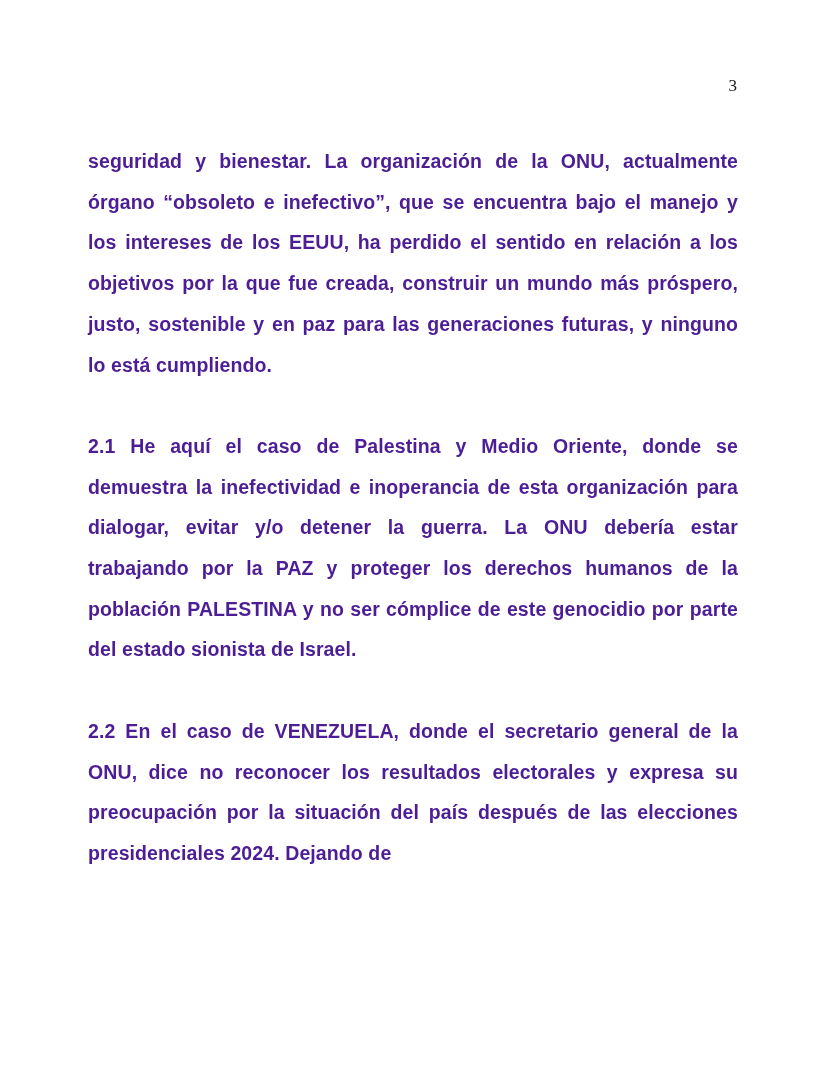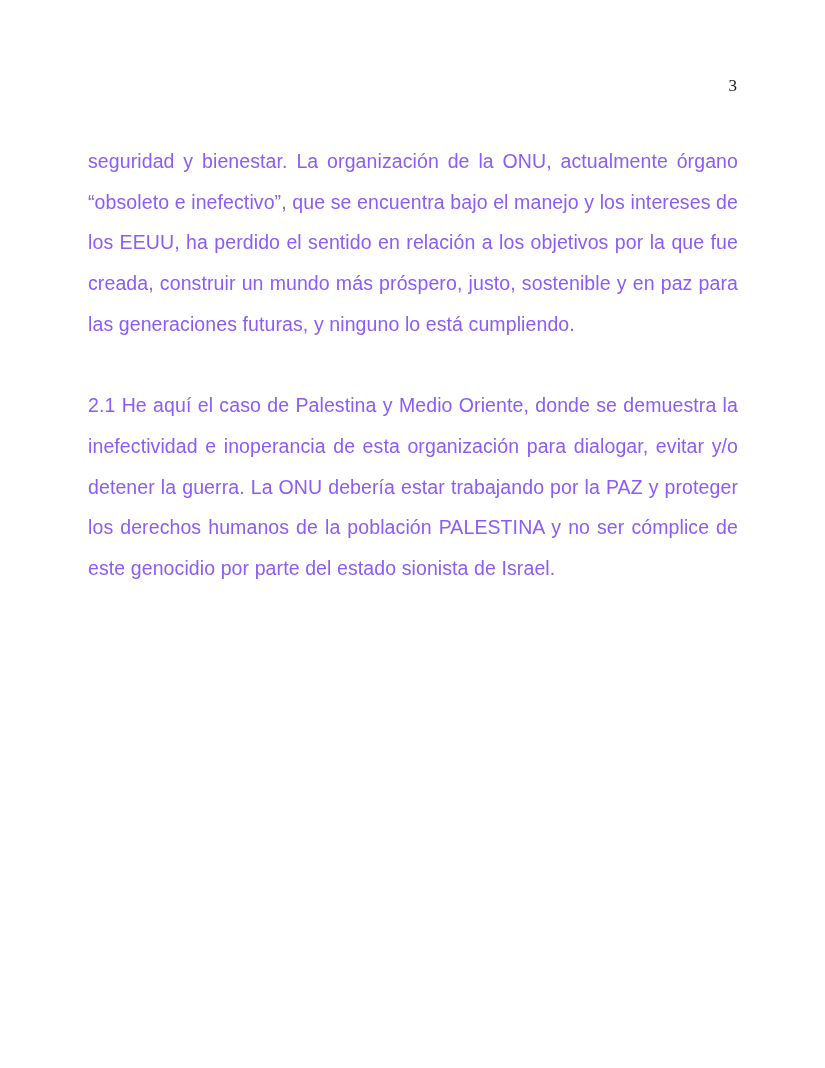--- a/index.html
+++ b/index.html
@@ -30,40 +30,41 @@
   .content {
     position: absolute;
     top: 141px;
     left: 88px;
     right: 87px;
     color: #0d0d0d;
   }
 
   .content p.body-paragraph {
     font-family: "Liberation Sans", sans-serif;
-    font-weight: normal;
+    font-weight: bold;
     font-size: 19.5px;
     line-height: 40.7px;
     text-align: justify;
-    color: #8b5cf6;
+    color: #4c1d95;
     margin: 0 0 40.7px 0;
     letter-spacing: 0.1px;
   }
 
   .content p.body-paragraph:last-child {
     margin-bottom: 0;
   }
 </style>
 </head>
 <body>
 
 <div class="page">
 
   <div class="page-number">3</div>
 
   <div class="content">
     <p class="body-paragraph">seguridad y bienestar. La organización de la ONU, actualmente órgano “obsoleto e inefectivo”, que se encuentra bajo el manejo y los intereses de los EEUU, ha perdido el sentido en relación a los objetivos por la que fue creada, construir un mundo más próspero, justo, sostenible y en paz para las generaciones futuras, y ninguno lo está cumpliendo.</p>
 
     <p class="body-paragraph">2.1 He aquí el caso de Palestina y Medio Oriente, donde se demuestra la inefectividad e inoperancia de esta organización para dialogar, evitar y/o detener la guerra. La ONU debería estar trabajando por la PAZ y proteger los derechos humanos de la población PALESTINA y no ser cómplice de este genocidio por parte del estado sionista de Israel.</p>
 
+    <p class="body-paragraph">2.2 En el caso de VENEZUELA, donde el secretario general de la ONU, dice no reconocer los resultados electorales y expresa su preocupación por la situación del país después de las elecciones presidenciales 2024. Dejando de</p>
   </div>
 
 </div>
 
 </body></html>

